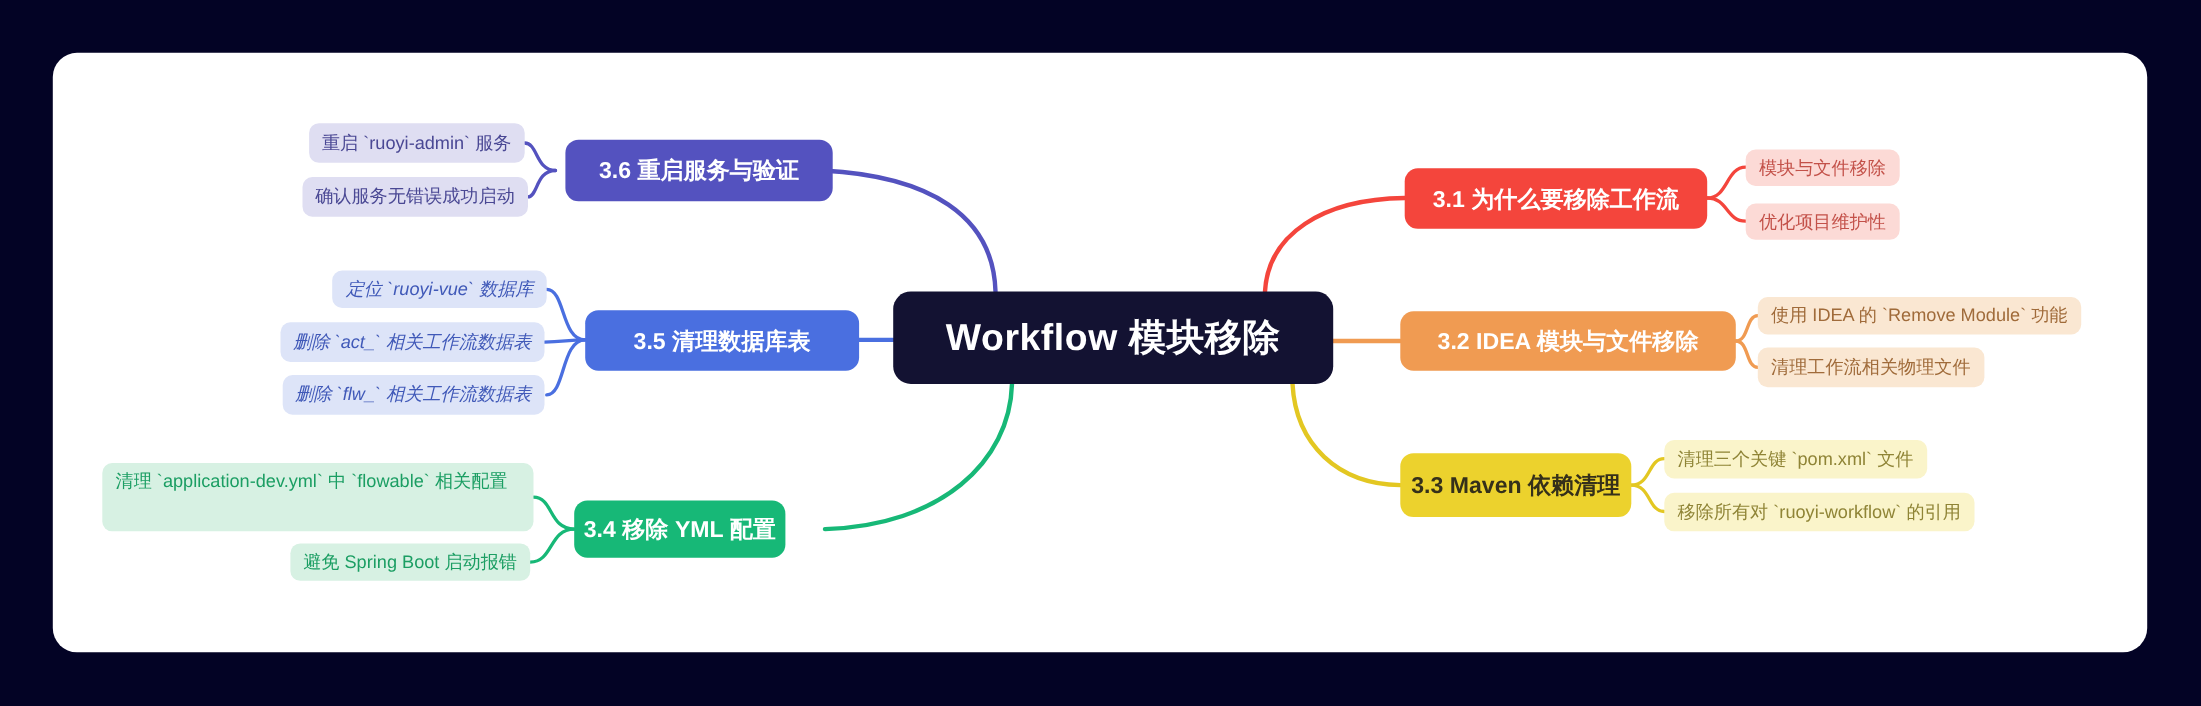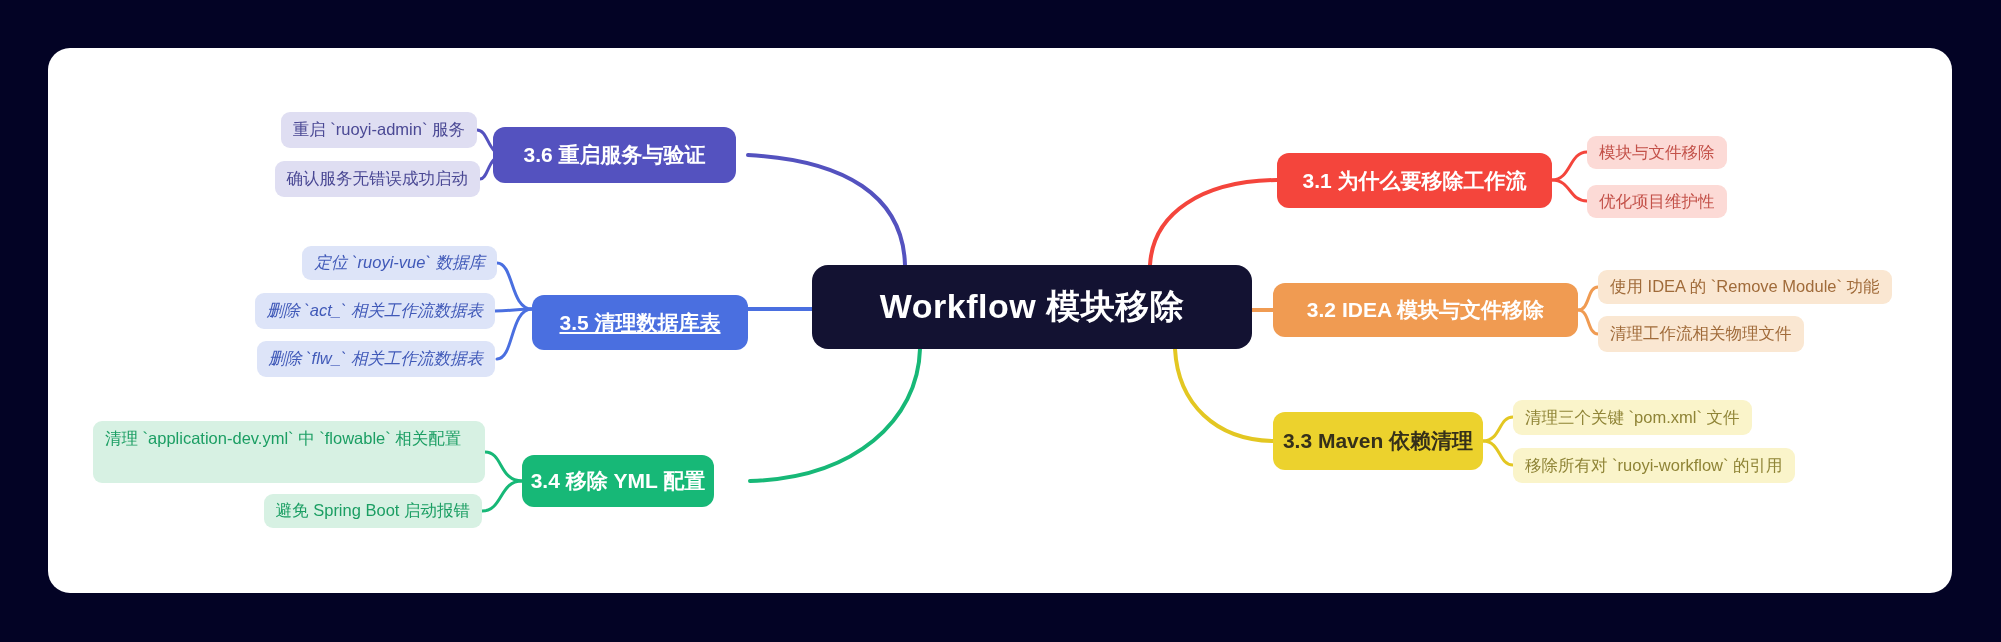--- a/index.html
+++ b/index.html
@@ -74,40 +74,40 @@
     <path d="M 1552 180 C 1571 180 1569 152 1587 152" stroke="#f4453c" stroke-width="3" fill="none" stroke-linecap="round"></path>
     <path d="M 1552 180 C 1571 180 1569 201 1587 201" stroke="#f4453c" stroke-width="3" fill="none" stroke-linecap="round"></path>
 
     <path d="M 1578 310 C 1590 310 1587 287 1598 287" stroke="#f09b52" stroke-width="3" fill="none" stroke-linecap="round"></path>
     <path d="M 1578 310 C 1590 310 1587 334 1598 334" stroke="#f09b52" stroke-width="3" fill="none" stroke-linecap="round"></path>
 
     <path d="M 1483 441 C 1501 441 1498 417 1513 417" stroke="#e3c722" stroke-width="3" fill="none" stroke-linecap="round"></path>
     <path d="M 1483 441 C 1501 441 1498 465 1513 465" stroke="#e3c722" stroke-width="3" fill="none" stroke-linecap="round"></path>
   </svg>
 
-  <div class="node root-node" style="left:812px;top:265px;width:440px;height:84px;">Workflow 模块移除</div>
+  <div class="node root-node" style="left:812px;top:265px;width:400px;height:84px;">Workflow 模块移除</div>
 
   <div class="node node-main b31" style="left:1277px;top:153px;width:275px;height:55px;">3.1 为什么要移除工作流</div>
   <div class="node node-child c31" style="left:1587px;top:136px;height:33px;">模块与文件移除</div>
   <div class="node node-child c31" style="left:1587px;top:185px;height:33px;">优化项目维护性</div>
 
   <div class="node node-main b32" style="left:1273px;top:283px;width:305px;height:54px;">3.2 IDEA 模块与文件移除</div>
   <div class="node node-child c32" style="left:1598px;top:270px;height:34px;">使用 IDEA 的 `Remove Module` 功能</div>
   <div class="node node-child c32" style="left:1598px;top:316px;height:36px;">清理工作流相关物理文件</div>
 
   <div class="node node-main b33" style="left:1273px;top:412px;width:210px;height:58px;">3.3 Maven 依赖清理</div>
   <div class="node node-child c33" style="left:1513px;top:400px;height:35px;">清理三个关键 `pom.xml` 文件</div>
   <div class="node node-child c33" style="left:1513px;top:448px;height:35px;">移除所有对 `ruoyi-workflow` 的引用</div>
 
   <div class="node node-main b34" style="left:522px;top:455px;width:192px;height:52px;">3.4 移除 YML 配置</div>
   <div class="node node-child c34 wrap2" style="right:1516px;top:421px;width:392px;height:62px;">清理 `application-dev.yml` 中 `flowable` 相关配置</div>
   <div class="node node-child c34" style="right:1519px;top:494px;height:34px;">避免 Spring Boot 启动报错</div>
 
-  <div class="node node-main b35" style="left:532px;top:295px;width:216px;height:55px;text-decoration:underline;">3.5 清理数据库表</div>
+  <div class="node node-main b35" style="left:532px;top:282px;width:249px;height:55px;">3.5 清理数据库表</div>
   <div class="node node-child c35" style="right:1504px;top:246px;height:34px;">定位 `ruoyi-vue` 数据库</div>
   <div class="node node-child c35" style="right:1506px;top:293px;height:36px;">删除 `act_` 相关工作流数据表</div>
   <div class="node node-child c35" style="right:1506px;top:341px;height:36px;">删除 `flw_` 相关工作流数据表</div>
 
-  <div class="node node-main b36" style="left:493px;top:127px;width:243px;height:56px;">3.6 重启服务与验证</div>
+  <div class="node node-main b36" style="left:514px;top:127px;width:243px;height:56px;">3.6 重启服务与验证</div>
   <div class="node node-child c36" style="right:1524px;top:112px;height:36px;">重启 `ruoyi-admin` 服务</div>
   <div class="node node-child c36" style="right:1521px;top:161px;height:36px;">确认服务无错误成功启动</div>
 
 </div>
 
 </body></html>

